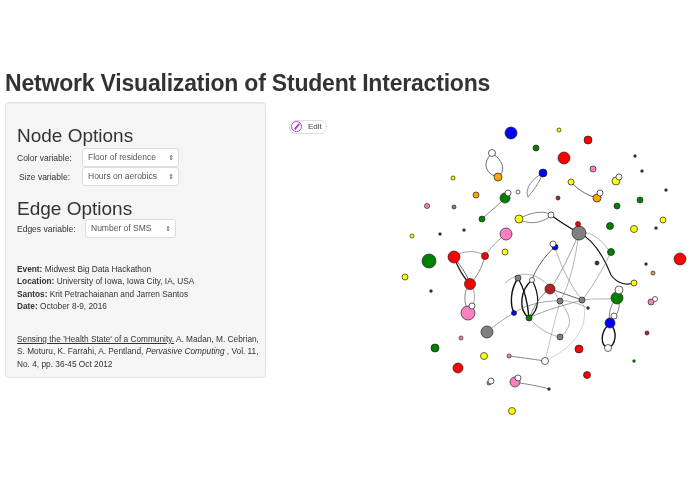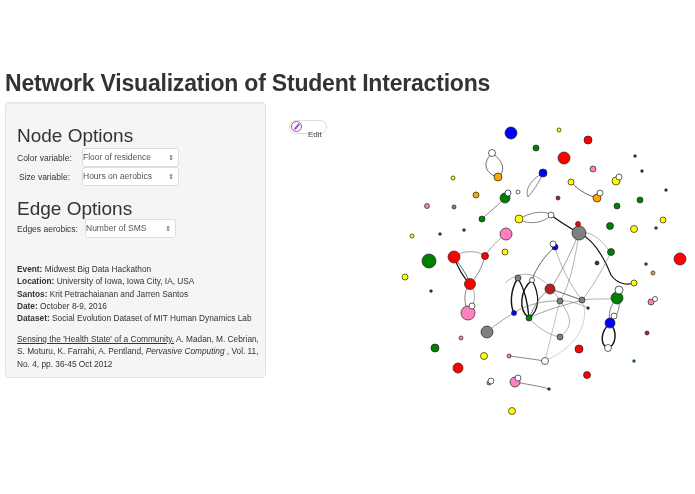--- a/index.html
+++ b/index.html
@@ -15,21 +15,21 @@
     position:absolute; left:5px; top:102px; width:261px; height:276px;
     background:#f5f5f5; border:1px solid #e3e3e3; border-radius:4px;
     box-shadow: inset 0 1px 1px rgba(0,0,0,0.05); box-sizing:border-box;
   }
   .section-title {
     position:absolute; left:11px; margin:0; font-size:19px; font-weight:normal; color:#333;
   }
   .row-label { position:absolute; font-size:8.5px; font-weight:normal; color:#333; }
   .select {
     position:absolute; height:19px; background:#fff; border:1px solid #ddd; border-radius:3px;
-    box-sizing:border-box; font-size:8.5px; color:#555; line-height:17px; 
+    box-sizing:border-box; font-size:8.5px; color:#555; line-height:17px; padding-left:5px;
   }
   .select .arrows {
     position:absolute; right:4px; top:0; font-size:7px; color:#555; line-height:17px;
   }
   .info { position:absolute; left:11px; top:160px; font-size:8.3px; line-height:12.3px; color:#333; }
   .info b { font-weight:bold;text-align:right; }
   .cite { position:absolute; left:11px; top:230px; width:245px; font-size:8.3px; line-height:12.3px; color:#333; }
   .cite a { color:#333; text-decoration:underline; }
   .edit-btn {
     position:absolute; left:289px; top:120px; width:38px; height:14px;
@@ -37,21 +37,21 @@
     font-size:8px; color:#444; line-height:12px;
   }
   .edit-btn .ico {
     position:absolute; left:1px; top:0px; width:11px; height:11px; border:1px solid #a64ac9;
     border-radius:50%; box-sizing:border-box;
   }
   .edit-btn .ico:after {
     content:""; position:absolute; left:4px; top:1px; width:1.5px; height:7px;
     background:#a64ac9; transform:rotate(40deg);
   }
-  .edit-btn .lbl { position:absolute; left:18px; top:8px; }
+  .edit-btn .lbl { position:absolute; left:18px; top:0; }
   svg.graph { position:absolute; left:0; top:0; }
 </style>
 </head>
 <body>
 
 <h1 class="page-title">Network Visualization of Student Interactions</h1>
 
 <div class="panel">
   <h3 class="section-title" style="top:22px;">Node Options</h3>
   <span class="row-label" style="left:11px;top:50px;">Color variable:</span>
@@ -59,32 +59,31 @@
     <span>Floor of residence</span>
     <span class="arrows">⇕</span>
   </div>
   <span class="row-label" style="left:13px;top:69px;">Size variable:</span>
   <div class="select" style="left:76px;top:64px;width:97px;">
     <span>Hours on aerobics</span>
     <span class="arrows">⇕</span>
   </div>
 
   <h3 class="section-title" style="top:95px;">Edge Options</h3>
-  <span class="row-label" style="left:11px;top:121px;">Edges aerobics:</span>
+  <span class="row-label" style="left:11px;top:121px;">Edges variable:</span>
   <div class="select" style="left:79px;top:116px;width:91px;">
     <span>Number of SMS</span>
     <span class="arrows">⇕</span>
   </div>
 
   <div class="info">
     <div><b>Event:</b> <span>Midwest Big Data Hackathon</span></div>
     <div><b>Location:</b> <span>University of Iowa, Iowa City, IA, USA</span></div>
     <div><b>Santos:</b> <span>Krit Petrachaianan and Jarren Santos</span></div>
     <div><b>Date:</b> <span>October 8-9, 2016</span></div>
-    <div><b>Dataset:</b> <span>Social Evolution Dataset of MIT Human Dynamics Lab</span></div>
   </div>
 
   <div class="cite">
     <a>Sensing the 'Health State' of a Community.</a><span> A. Madan, M. Cebrian, S. Moturu, K. Farrahi, A. Pentland, </span><i>Pervasive Computing</i><span> , Vol. 11, No. 4, pp. 36-45 Oct 2012</span>
   </div>
 </div>
 
 <div class="edit-btn">
   <span class="ico"></span>
   <span class="lbl">Edit</span>

